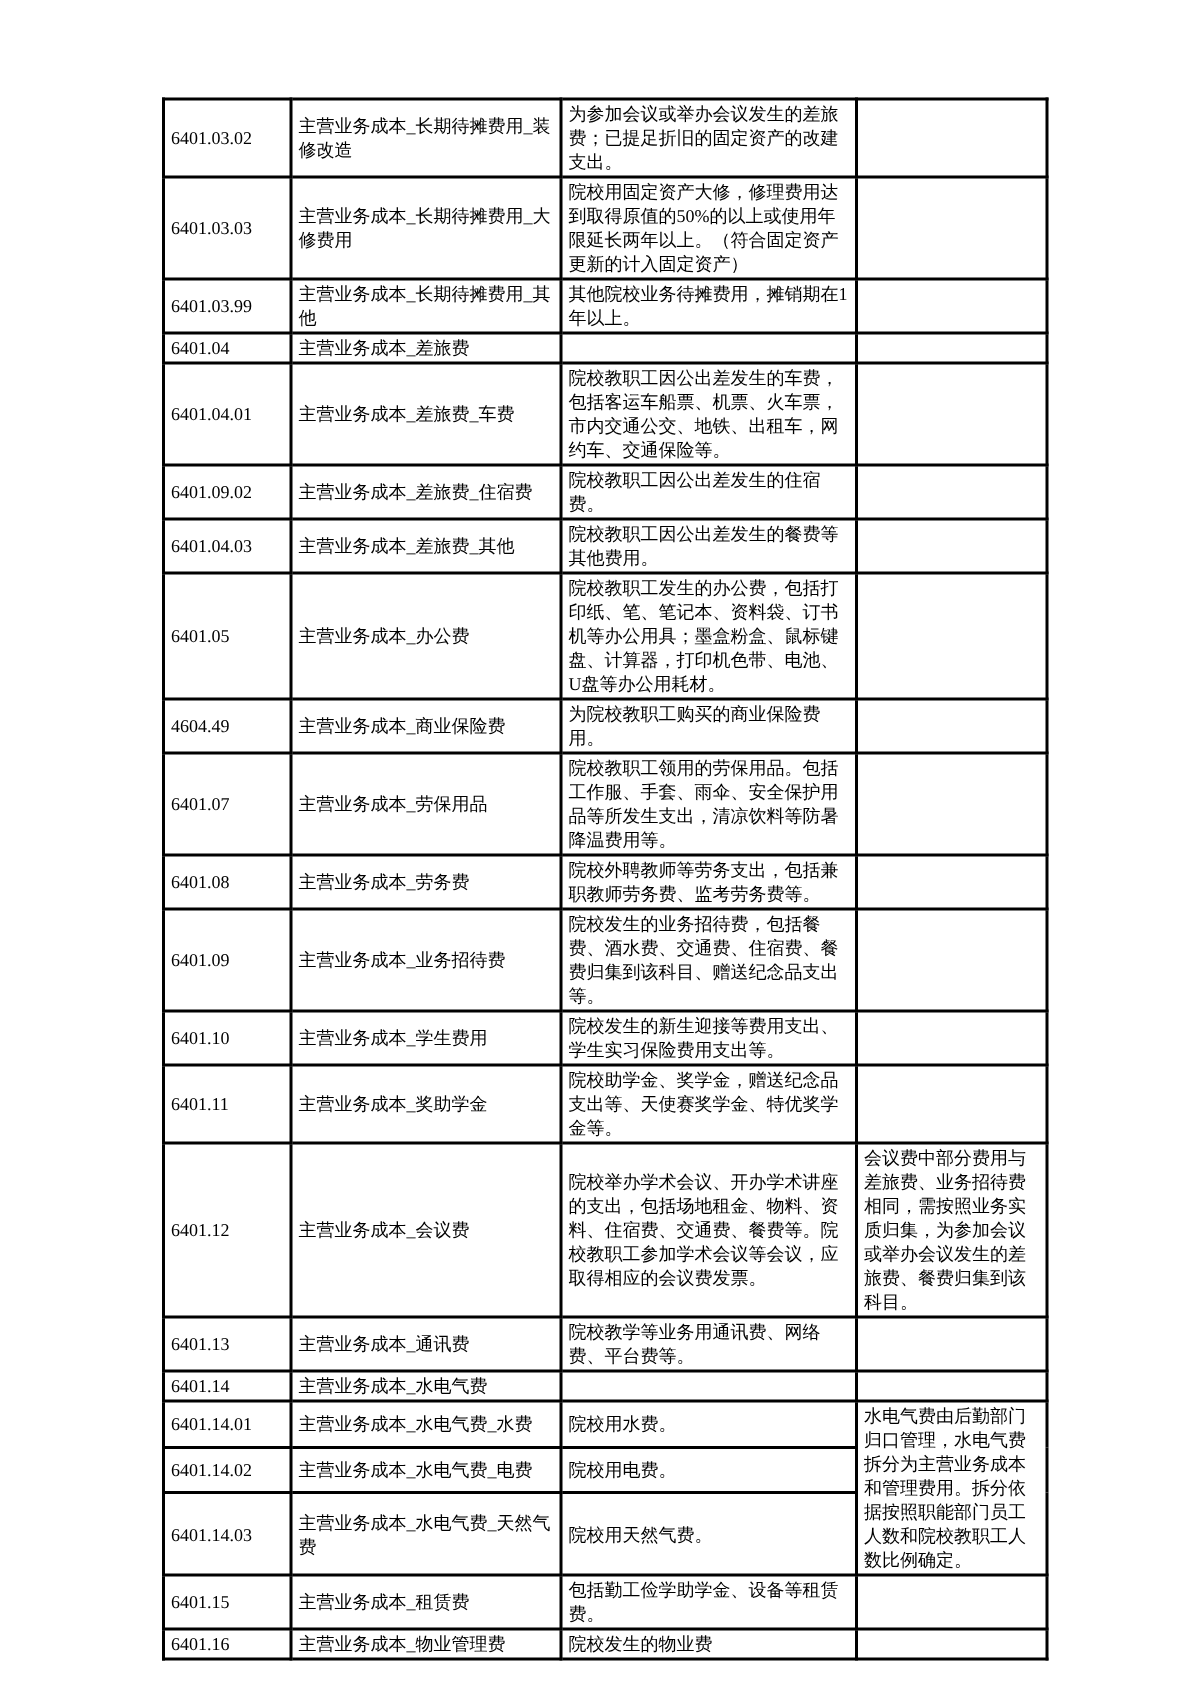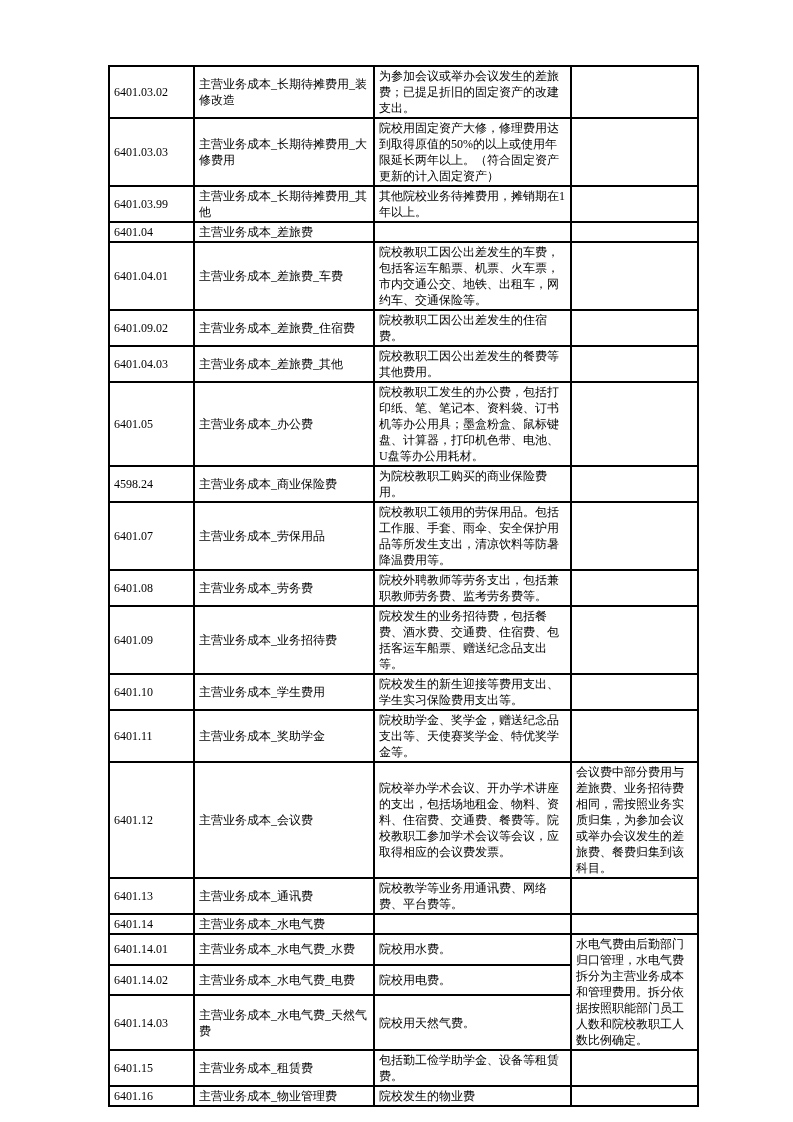--- a/index.html
+++ b/index.html
@@ -97,41 +97,41 @@
           <td class="col-desc">院校教职工因公出差发生的餐费等其他费用。</td>
           <td class="col-note"></td>
         </tr>
         <tr>
           <td class="col-code">6401.05</td>
           <td class="col-name">主营业务成本_办公费</td>
           <td class="col-desc">院校教职工发生的办公费，包括打印纸、笔、笔记本、资料袋、订书机等办公用具；墨盒粉盒、鼠标键盘、计算器，打印机色带、电池、U盘等办公用耗材。</td>
           <td class="col-note"></td>
         </tr>
         <tr>
-          <td class="col-code">4598.24</td>
+          <td class="col-code">4604.49</td>
           <td class="col-name">主营业务成本_商业保险费</td>
           <td class="col-desc">为院校教职工购买的商业保险费用。</td>
           <td class="col-note"></td>
         </tr>
         <tr>
           <td class="col-code">6401.07</td>
           <td class="col-name">主营业务成本_劳保用品</td>
           <td class="col-desc">院校教职工领用的劳保用品。包括工作服、手套、雨伞、安全保护用品等所发生支出，清凉饮料等防暑降温费用等。</td>
           <td class="col-note"></td>
         </tr>
         <tr>
           <td class="col-code">6401.08</td>
           <td class="col-name">主营业务成本_劳务费</td>
           <td class="col-desc">院校外聘教师等劳务支出，包括兼职教师劳务费、监考劳务费等。</td>
           <td class="col-note"></td>
         </tr>
         <tr>
           <td class="col-code">6401.09</td>
           <td class="col-name">主营业务成本_业务招待费</td>
-          <td class="col-desc">院校发生的业务招待费，包括餐费、酒水费、交通费、住宿费、包括客运车船票、赠送纪念品支出等。</td>
+          <td class="col-desc">院校发生的业务招待费，包括餐费、酒水费、交通费、住宿费、餐费归集到该科目、赠送纪念品支出等。</td>
           <td class="col-note"></td>
         </tr>
         <tr>
           <td class="col-code">6401.10</td>
           <td class="col-name">主营业务成本_学生费用</td>
           <td class="col-desc">院校发生的新生迎接等费用支出、学生实习保险费用支出等。</td>
           <td class="col-note"></td>
         </tr>
         <tr>
           <td class="col-code">6401.11</td>

